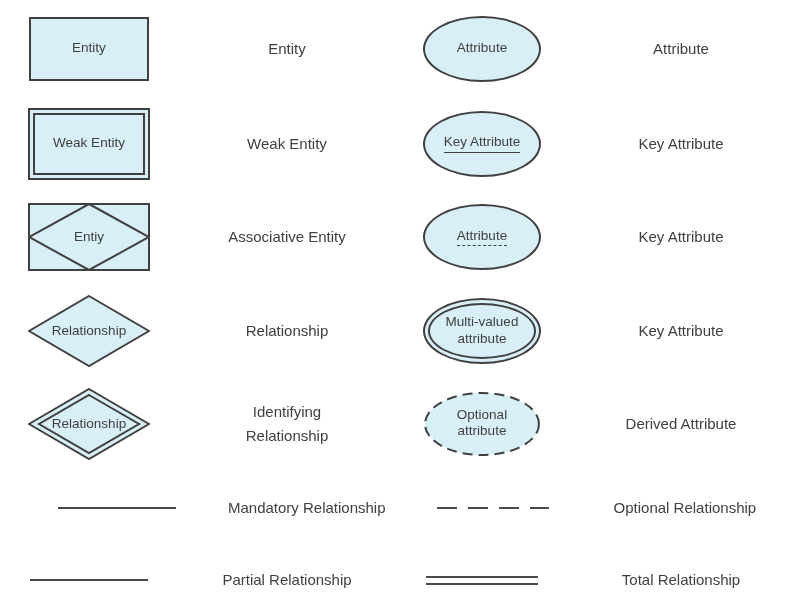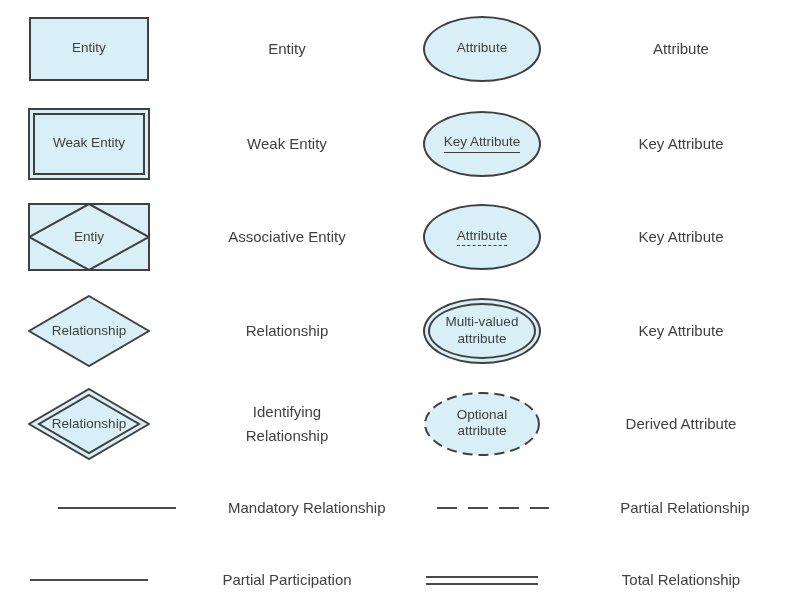--- a/index.html
+++ b/index.html
@@ -222,31 +222,31 @@
     <div class="cell c1">
       <div class="line-solid"></div>
     </div>
     <div class="cell c2">
       <span class="label">Mandatory Relationship</span>
     </div>
     <div class="cell c3">
       <div class="line-dashed"></div>
     </div>
     <div class="cell c4">
+      <span class="label">Optional Relationship</span>
+    </div>
+  </div>
+
+  <div class="row r-line2">
+    <div class="cell c1">
+      <div class="line-solid"></div>
+    </div>
+    <div class="cell c2">
       <span class="label">Partial Relationship</span>
     </div>
-  </div>
-
-  <div class="row r-line2">
-    <div class="cell c1">
-      <div class="line-solid"></div>
-    </div>
-    <div class="cell c2">
-      <span class="label">Partial Participation</span>
-    </div>
     <div class="cell c3">
       <div class="line-double"></div>
     </div>
     <div class="cell c4">
       <span class="label">Total Relationship</span>
     </div>
   </div>
 
 </div>
 

